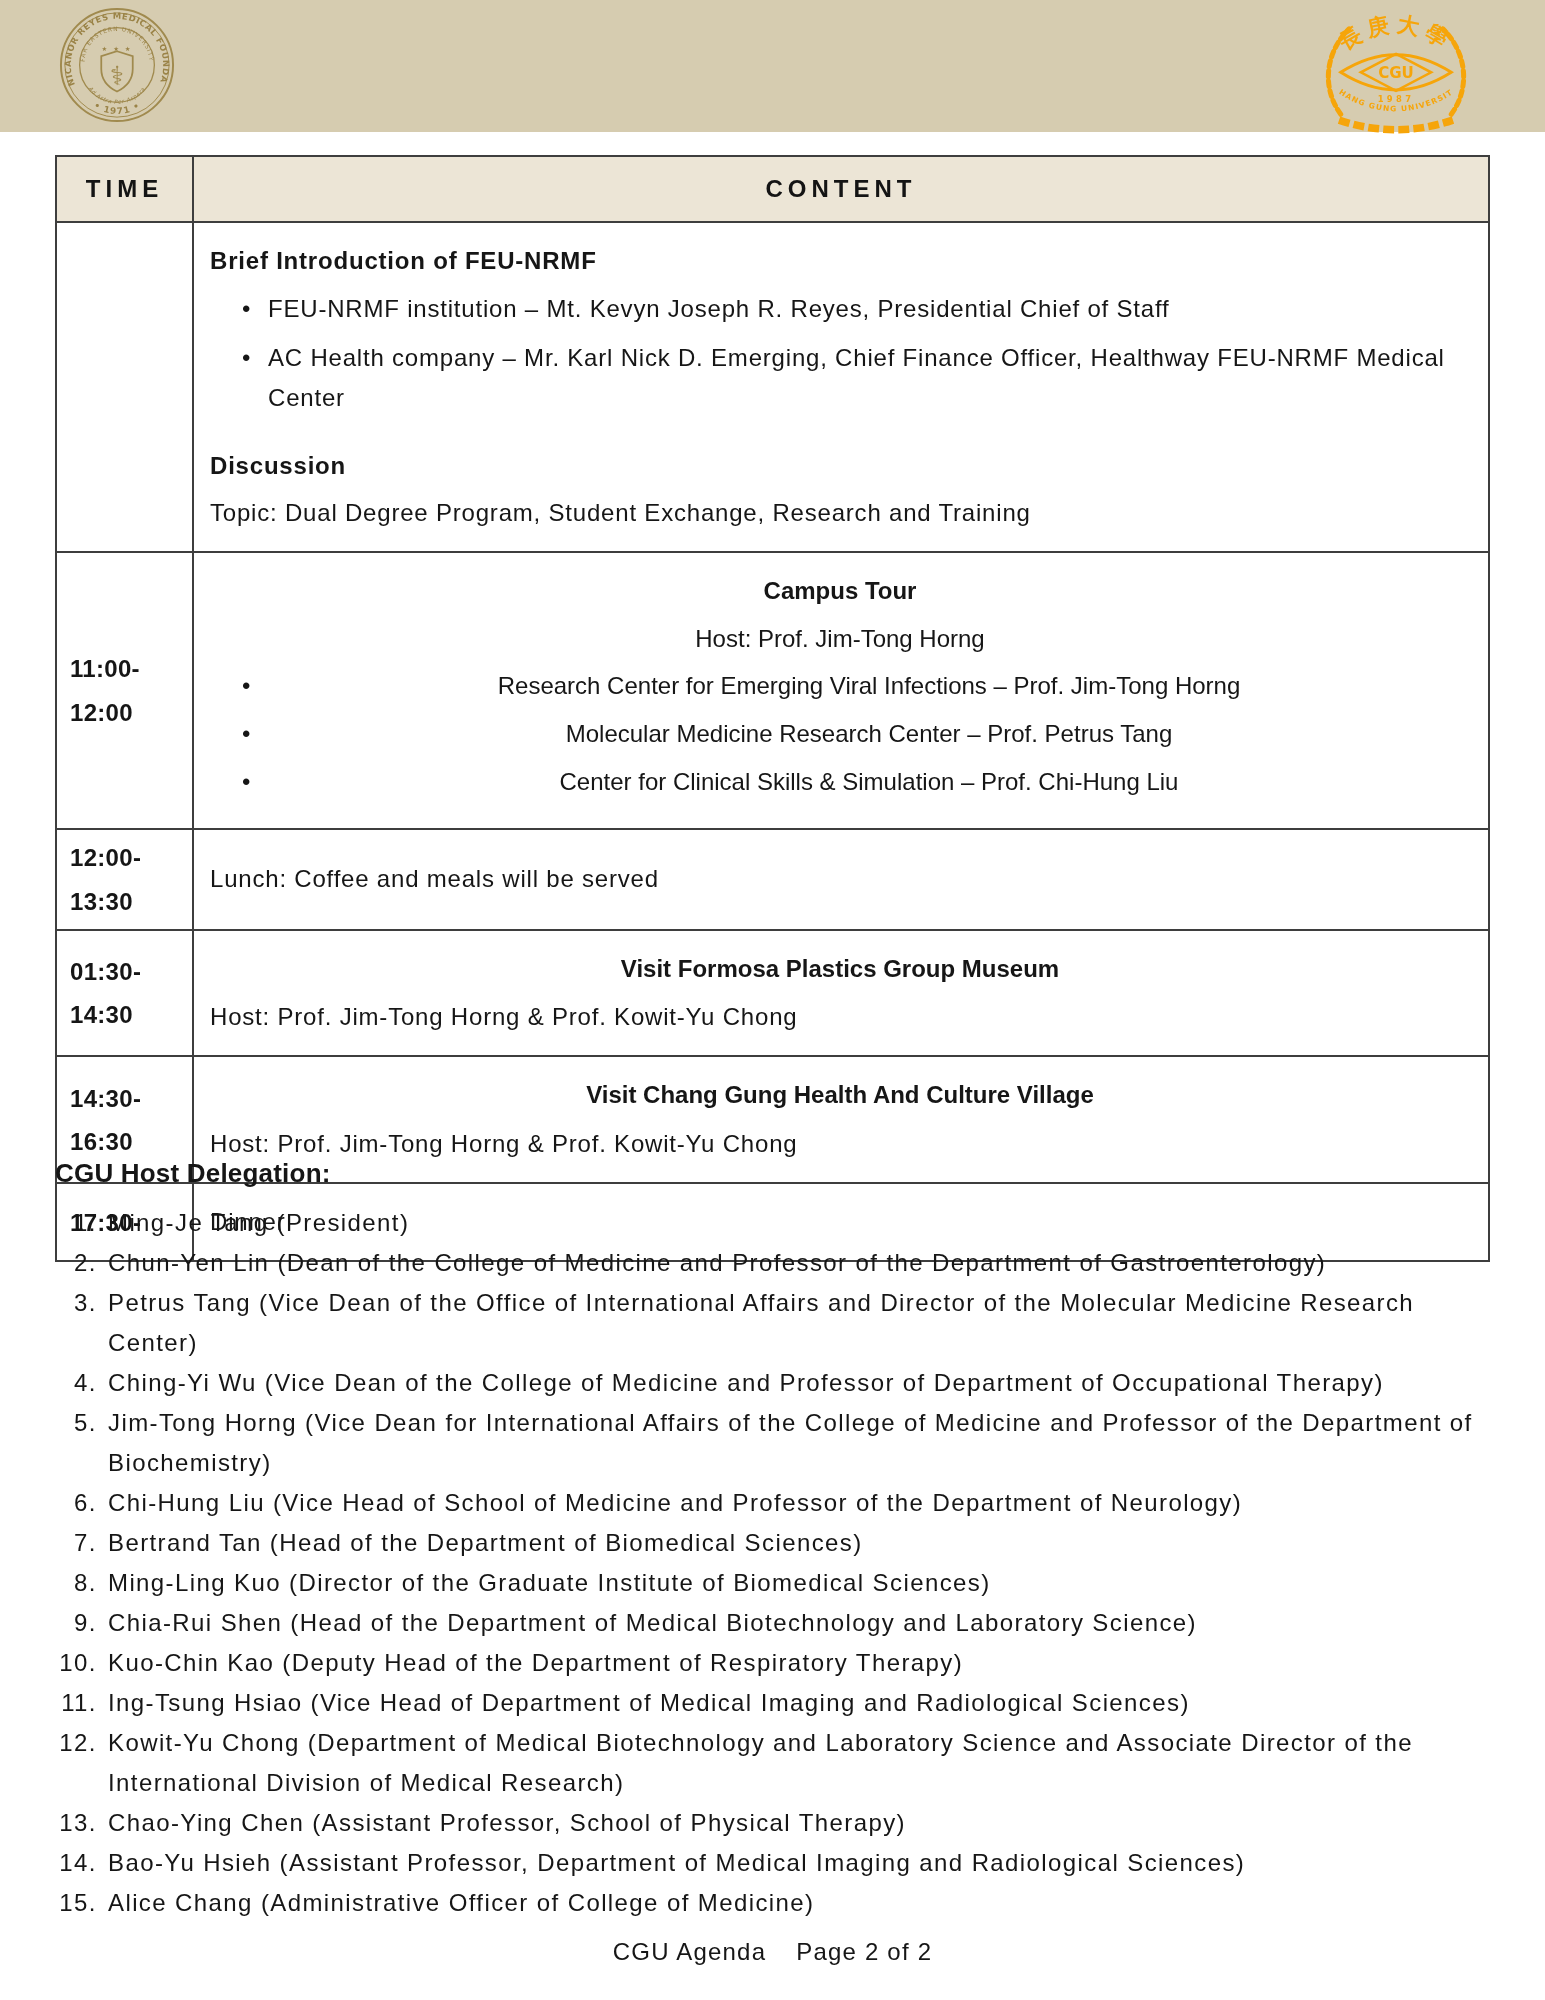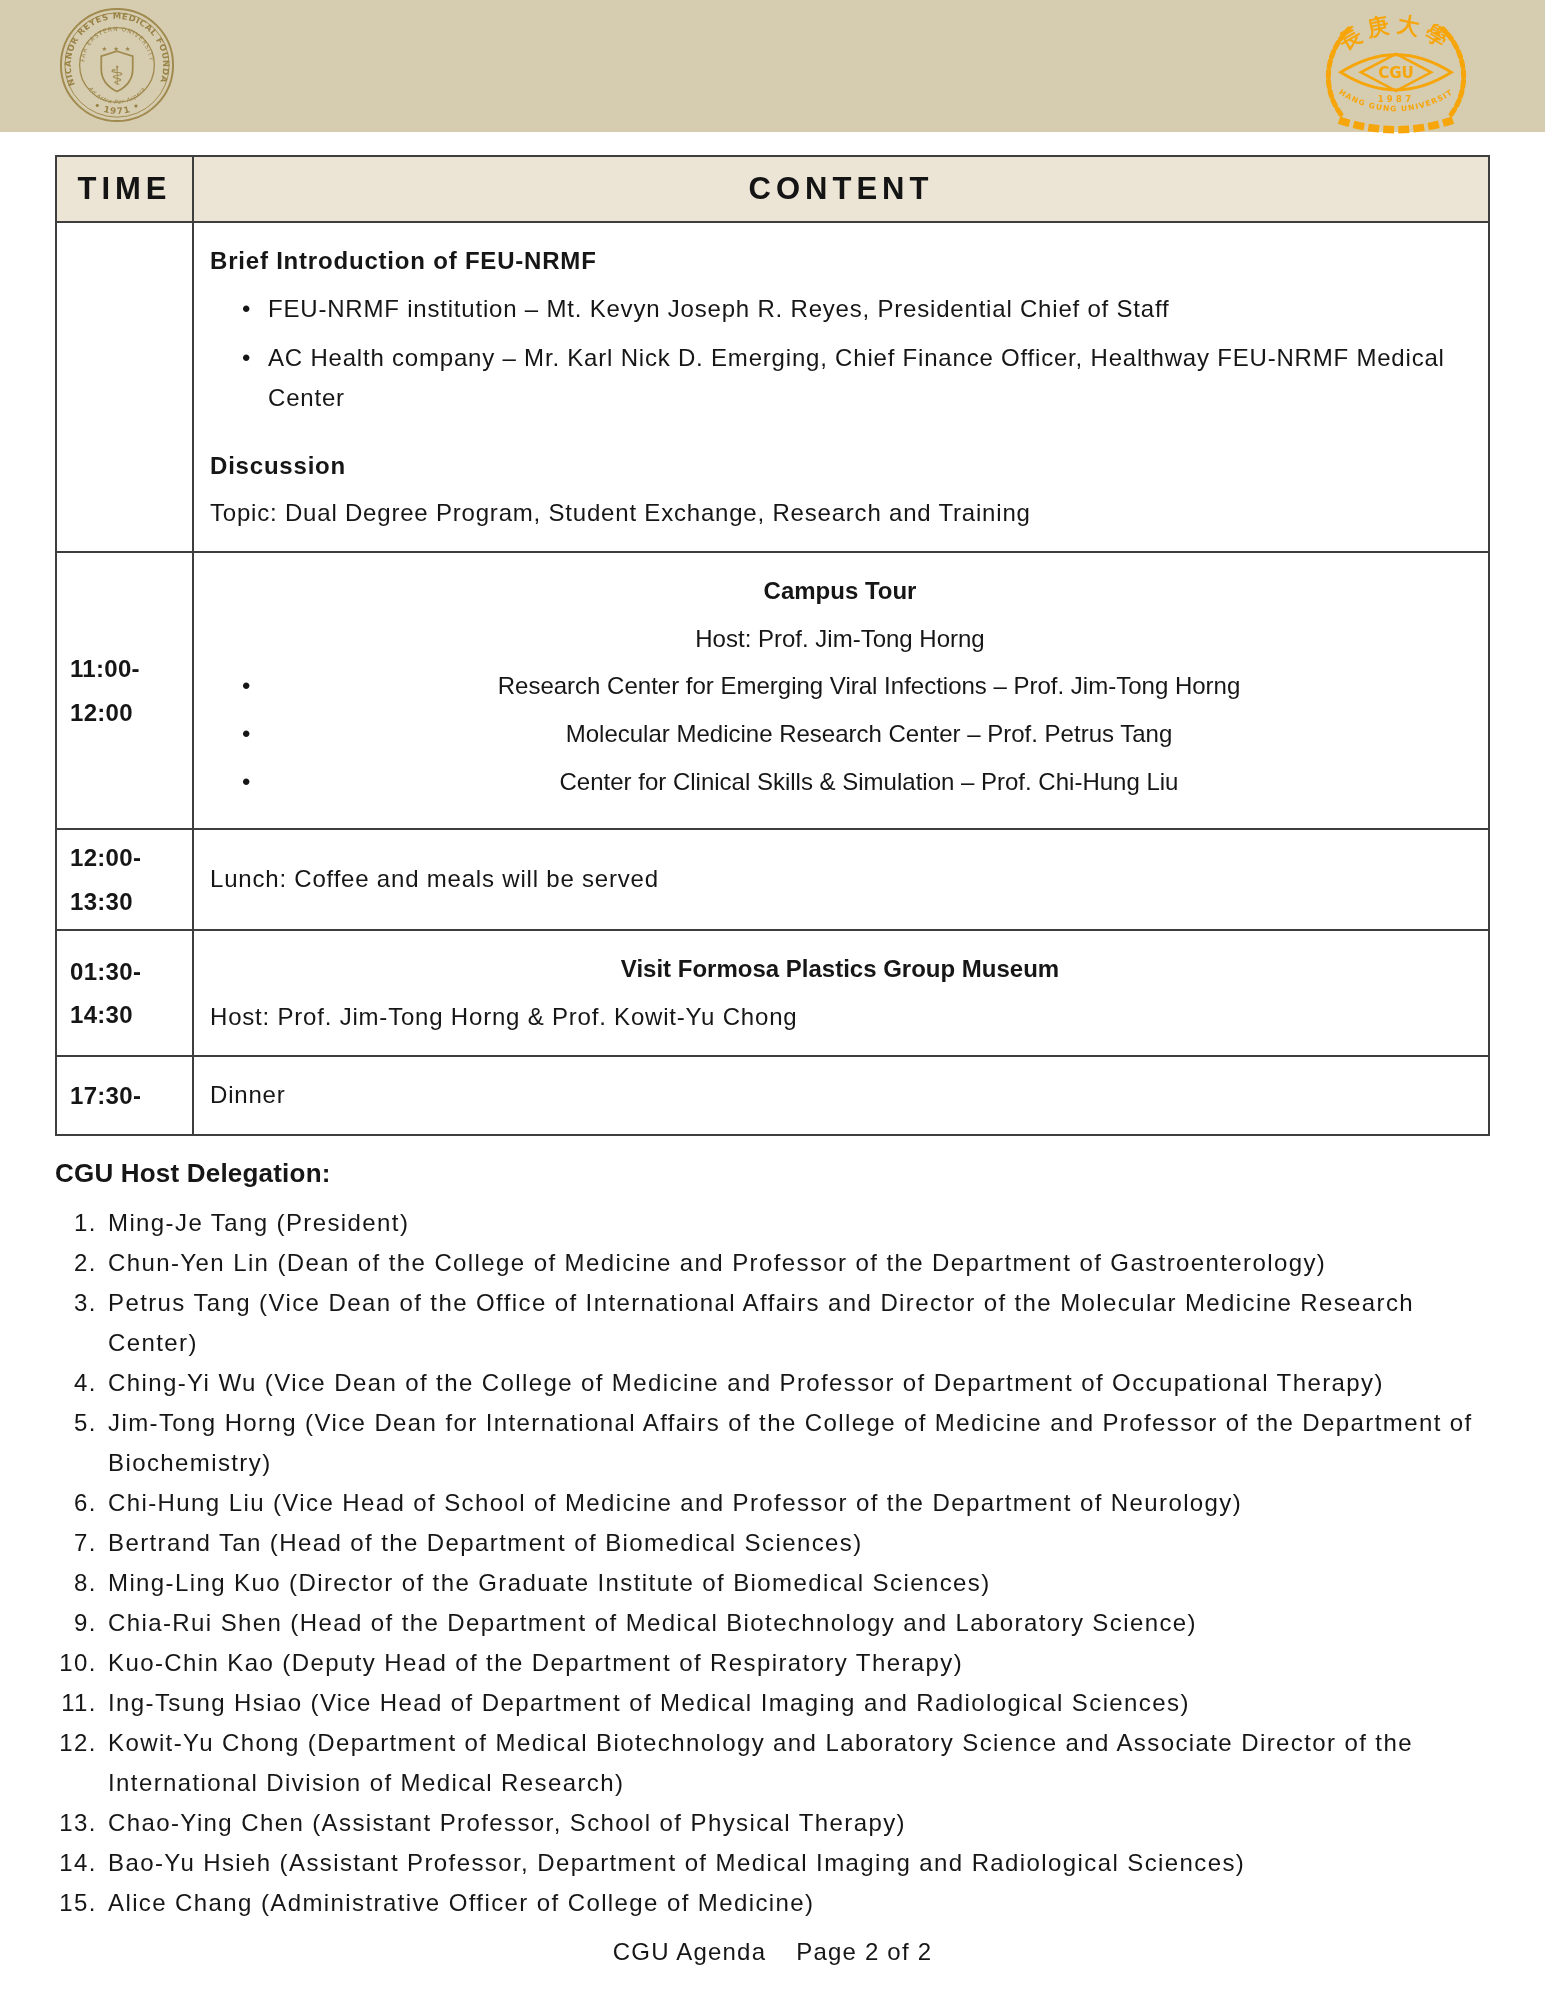--- a/index.html
+++ b/index.html
@@ -19,21 +19,21 @@
   .cgu-logo{position:absolute;left:1312px;top:2px;}
   .seal text,.cgu-logo text{font-family:"DejaVu Sans","Liberation Sans",sans-serif;}
 
   
   table.agenda{
     position:absolute;top:155px;left:55px;width:1435px;
     border-collapse:collapse;table-layout:fixed;
   }
   .agenda th,.agenda td{border:2px solid #3e3e3e;}
   .agenda th{
-    height:62px;background:#ece5d6;font-size:31px;font-weight:700;
+    height:62px;background:#ece5d6;font-size:24px;font-weight:700;
     letter-spacing:5px;color:#141414;text-align:center;
   }
   td.time{
     font-weight:700;font-size:24px;line-height:1.8;letter-spacing:.3px;
     padding:6px 4px 6px 13px;vertical-align:middle;white-space:pre-line;
   }
   td.content{padding:18px 18px 18px 16px;vertical-align:middle;font-size:24px;line-height:1.68;}
   .b{font-weight:700;}
   .sp{letter-spacing:.8px;}
   .cn{letter-spacing:0;text-align:center;}
@@ -165,20 +165,28 @@
 
     <tr class="r4">
       <td class="time">01:30-
 14:30</td>
       <td class="content">
         <p class="b cn t1">Visit Formosa Plastics Group Museum</p>
         <p class="sp">Host: Prof. Jim-Tong Horng &amp; Prof. Kowit-Yu Chong</p>
       </td>
     </tr>
 
+    <tr class="r5">
+      <td class="time">14:30-
+16:30</td>
+      <td class="content">
+        <p class="b cn t1">Visit Chang Gung Health And Culture Village</p>
+        <p class="sp">Host: Prof. Jim-Tong Horng &amp; Prof. Kowit-Yu Chong</p>
+      </td>
+    </tr>
 
     <tr class="r6">
       <td class="time">17:30-</td>
       <td class="content">
         <p class="sp">Dinner</p>
       </td>
     </tr>
 
   </tbody>
 </table>

